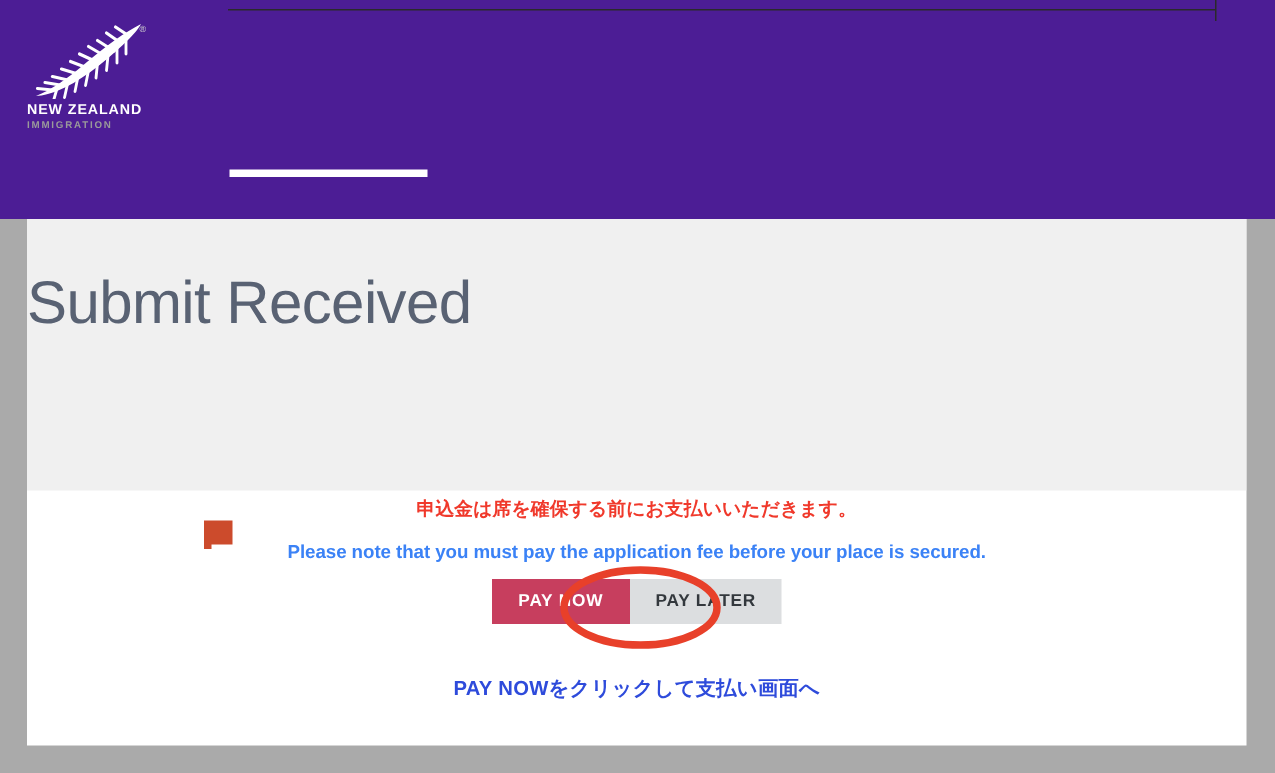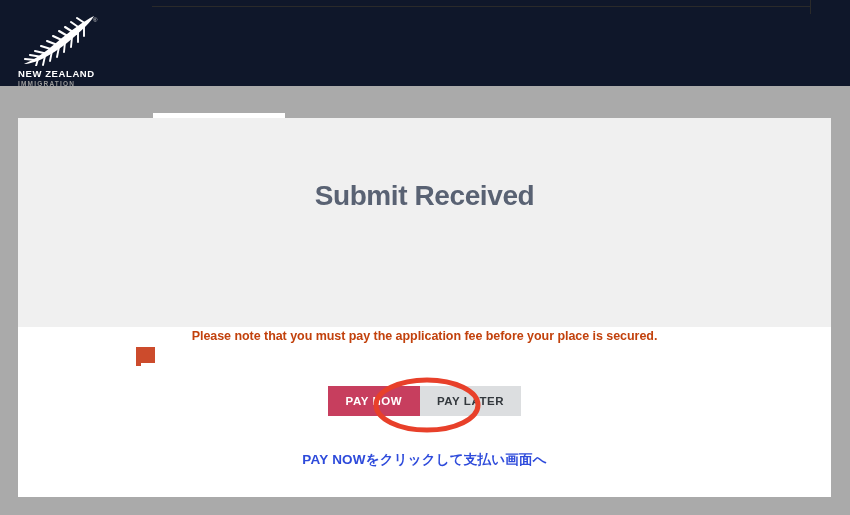--- a/index.html
+++ b/index.html
@@ -25,22 +25,22 @@
     height: 515px;
     background: #aaaaaa;
   }
 
   
   #site-header {
     position: absolute;
     left: 0;
     top: 0;
     width: 850px;
-    height: 86px;
-    background: #0f172a;
+    height: 146px;
+    background: #4c1d95;
     z-index: 5;
   }
   #header-hairline {
     position: absolute;
     left: 152px;
     top: 6px;
     width: 658px;
     height: 1px;
     background: #2a2a2a;
   }
@@ -136,23 +136,23 @@
     top: 0;
     width: 813px;
     height: 209px;
     background: #f0f0f0;
   }
   #hero-title {
     position: absolute;
     left: 0;
     top: 62px;
     width: 813px;
-    text-align: center;
-    font-size: 28px;
-    font-weight: 700;
+    text-align: left;
+    font-size: 40px;
+    font-weight: 400;
     color: #596273;
     letter-spacing: -0.4px;
     white-space: nowrap;
   }
 
   
   #notice-row {
     position: absolute;
     left: 0;
     top: 209px;
@@ -194,24 +194,24 @@
     margin-top: 4px;
     font-size: 12.5px;
     font-weight: bold;
     color: #f0392b;
     letter-spacing: 0.1px;
     line-height: 16px;
     white-space: nowrap;
   }
   #notice-en {
     display: block;
-    margin-top: 1px;
+    margin-top: 13px;
     font-size: 12.5px;
     font-weight: bold;
-    color: #c2410c;
+    color: #3b82f6;
     letter-spacing: -0.05px;
     line-height: 16px;
     white-space: nowrap;
   }
 
   
   #button-group {
     position: absolute;
     left: 0;
     top: 268px;
@@ -341,20 +341,21 @@
     <div id="hero-band">
       <div id="hero-title">Submit Received</div>
     </div>
 
     <div id="notice-row">
       <div id="notice-icon">
         <span class="bubble-body"></span>
         <span class="bubble-tail"></span>
       </div>
       <div id="notice-text-wrap">
+        <span id="notice-jp">申込金は席を確保する前にお支払いいただきます。</span>
         <span id="notice-en">Please note that you must pay the application fee before your place is secured.</span>
       </div>
     </div>
 
     <div id="button-group">
       <button class="pay-btn" id="pay-now-button">PAY NOW</button>
       <button class="pay-btn" id="pay-later-button">PAY LATER</button>
     </div>
 
     <div id="annotation-ellipse">

